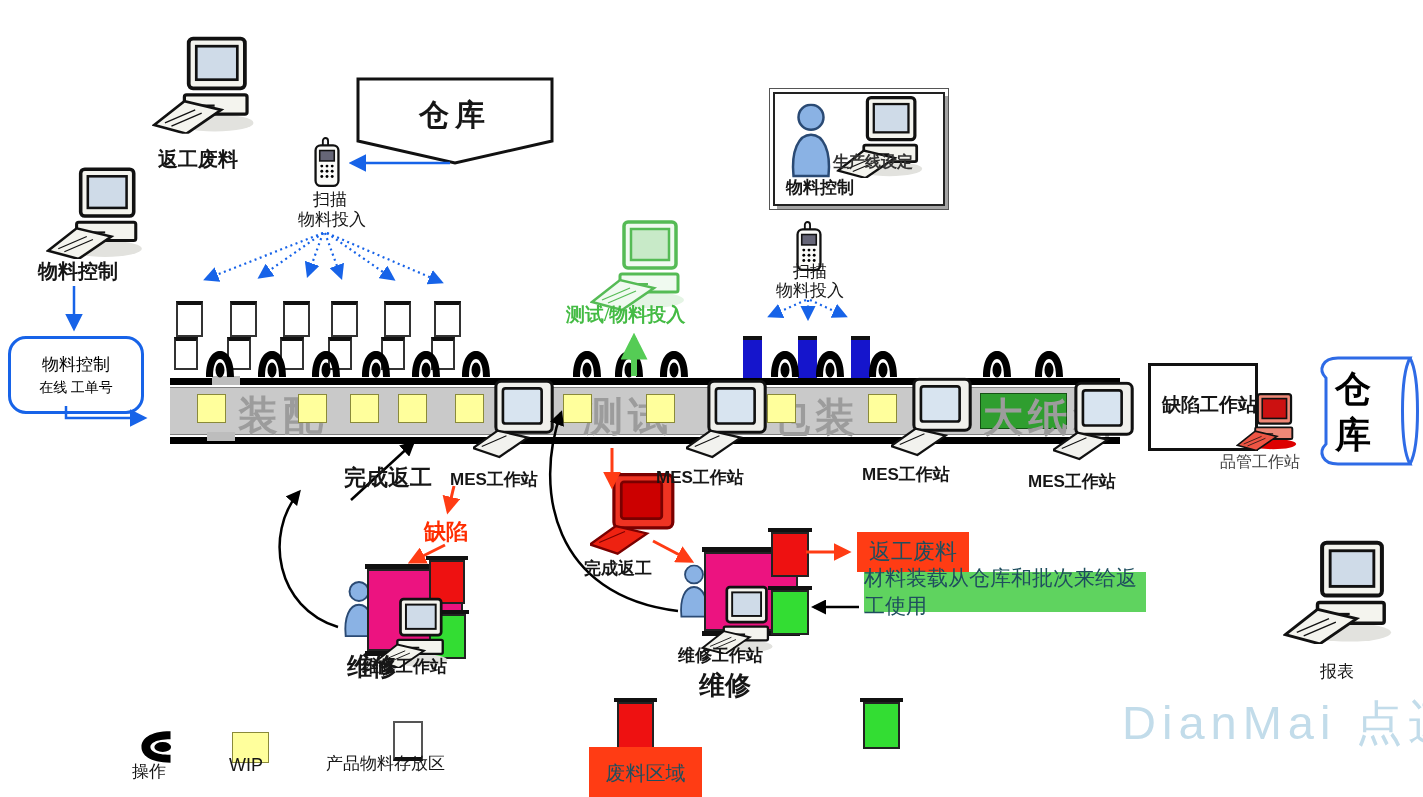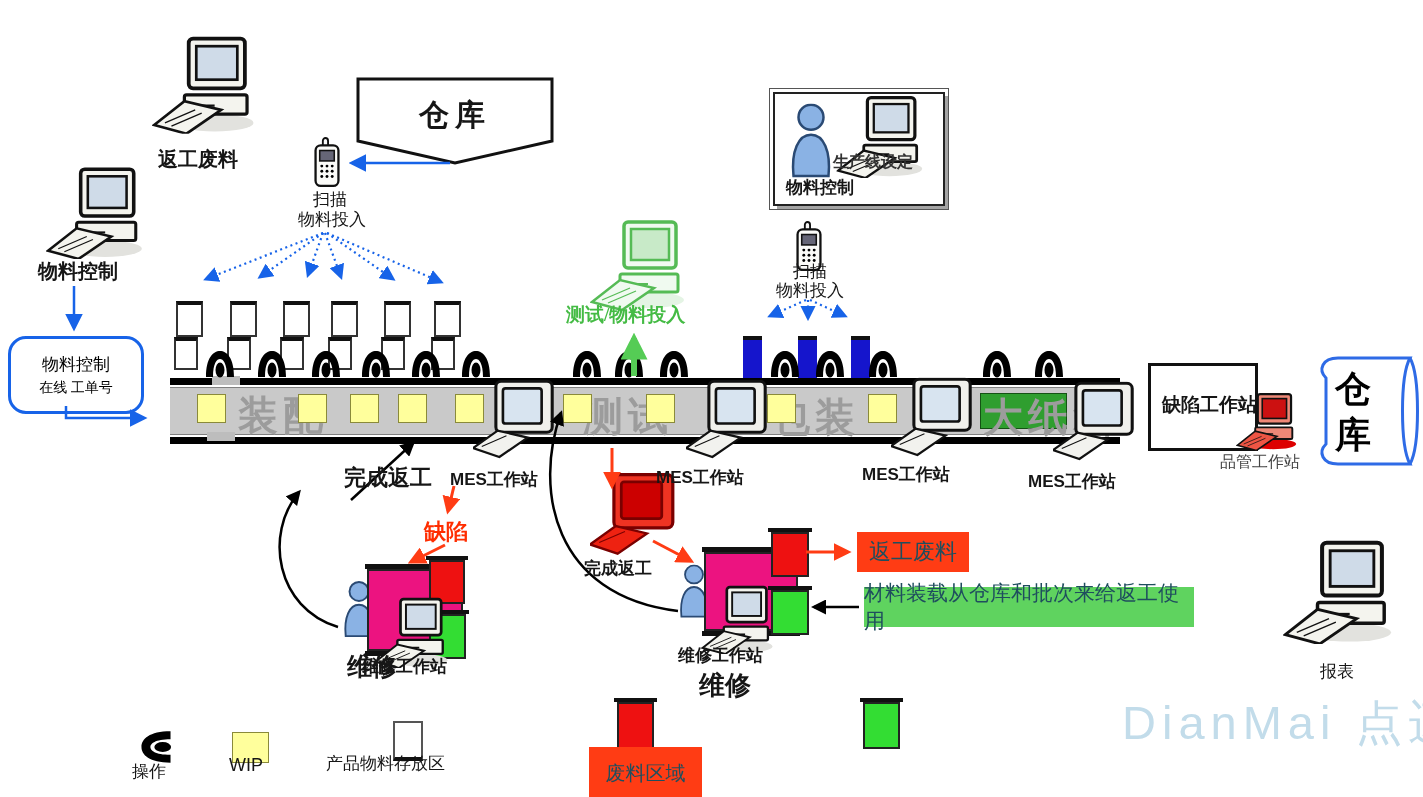--- a/index.html
+++ b/index.html
@@ -287,21 +287,21 @@
   <div class="pinkboard" style="left:704px;top:552px;width:90px;height:75px"></div>
   <svg class="abs" style="left:698px;top:584px;z-index:4" width="82" height="70" viewBox="0 0 100 92">
       <use href="#pc"></use>
     </svg>
   <div class="crate red" style="left:771px;top:532px;width:34px;height:41px"></div>
   <div class="crate green" style="left:771px;top:590px;width:34px;height:41px"></div>
   <div class="lbl b" style="left:678px;top:644px">维修工作站</div>
   <div class="lbl b" style="left:699px;top:668px;font-size:26px">维修</div>
 
   <div class="redbox" style="left:857px;top:532px;width:112px;height:40px;font-size:22px">返工废料</div>
-  <div class="greenbox" style="left:864px;top:587px;width:330px;height:40px;font-size:21px">材料装载从仓库和批次来给返工使用</div>
+  <div class="greenbox" style="left:864px;top:572px;width:282px;height:40px;font-size:21px">材料装载从仓库和批次来给返工使用</div>
 
   <svg class="abs" style="left:1283px;top:532px;z-index:3" width="115" height="118" viewBox="0 0 100 92">
       <use href="#pc"></use>
     </svg>
   <div class="lbl" style="left:1320px;top:660px">报表</div>
 
   <div class="watermark">DianMai 点迈</div>
 
   <svg class="abs" style="left:137px;top:731px;z-index:3;transform:rotate(-90deg)" width="38" height="32" viewBox="0 0 34 28">
       <use href="#opsym"></use>

